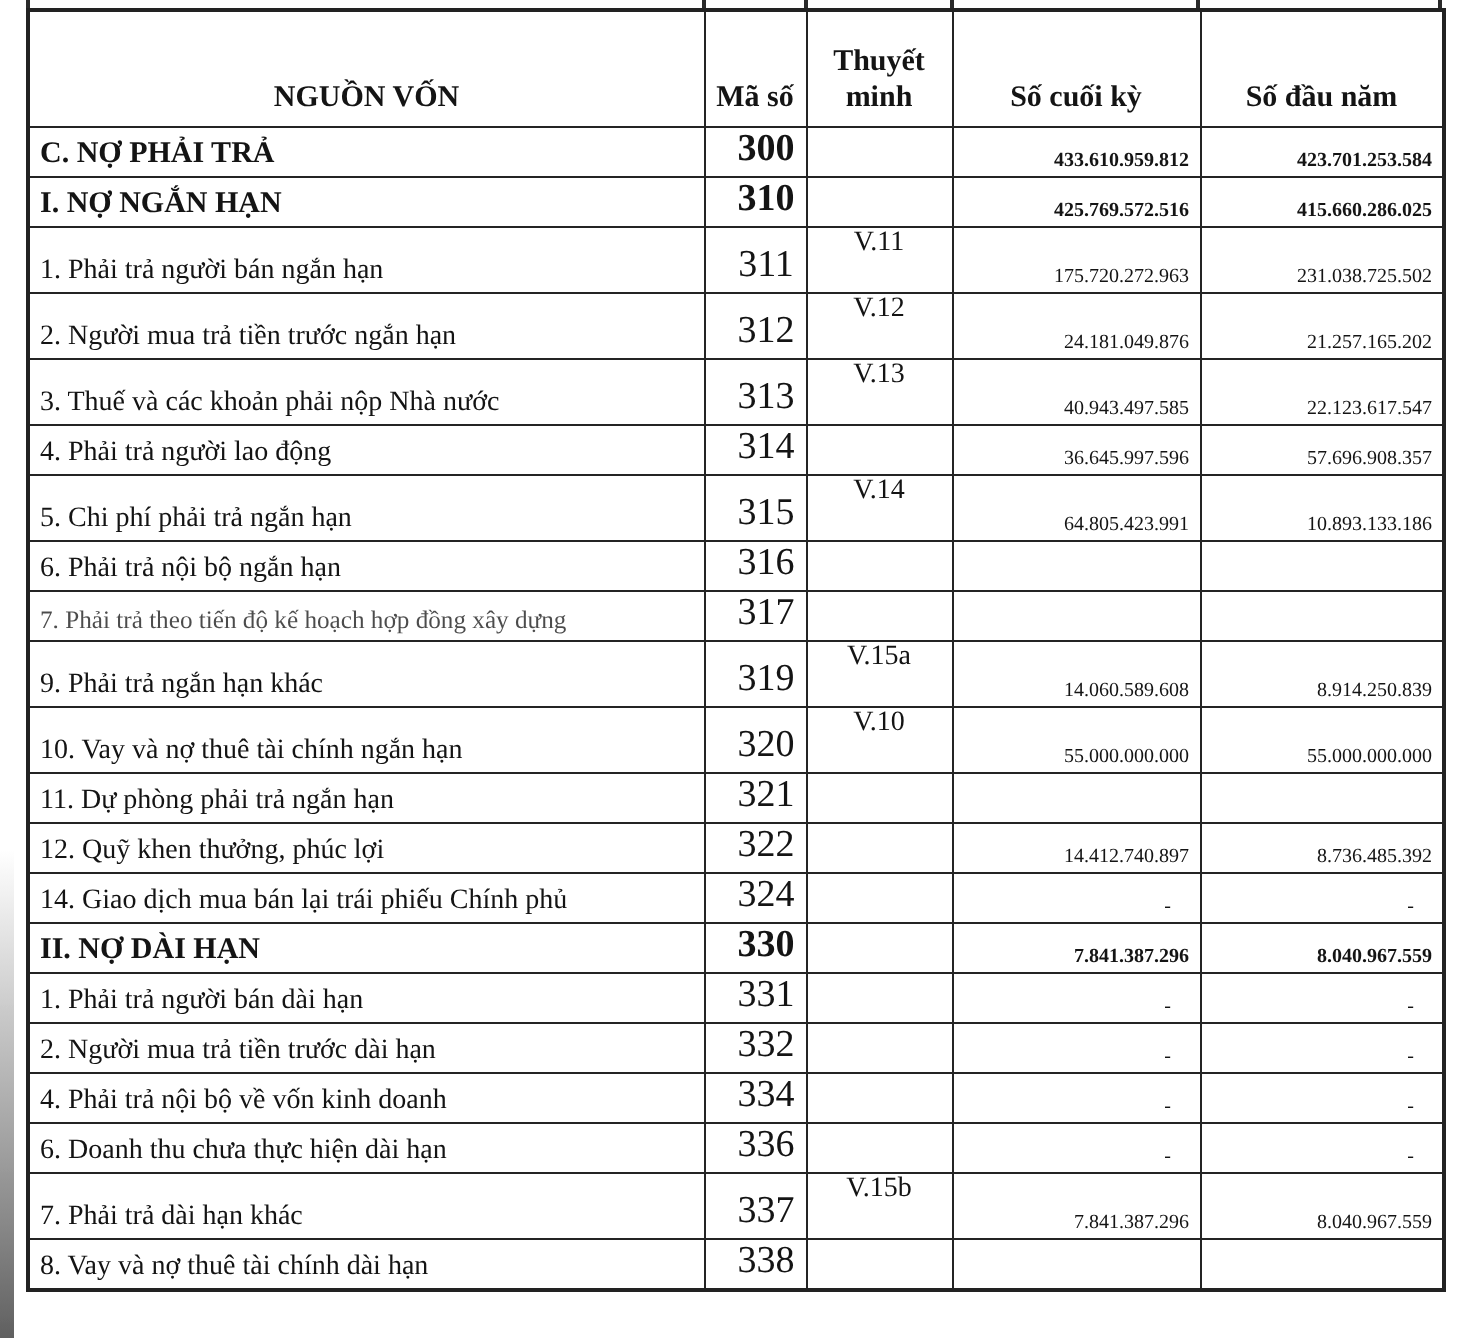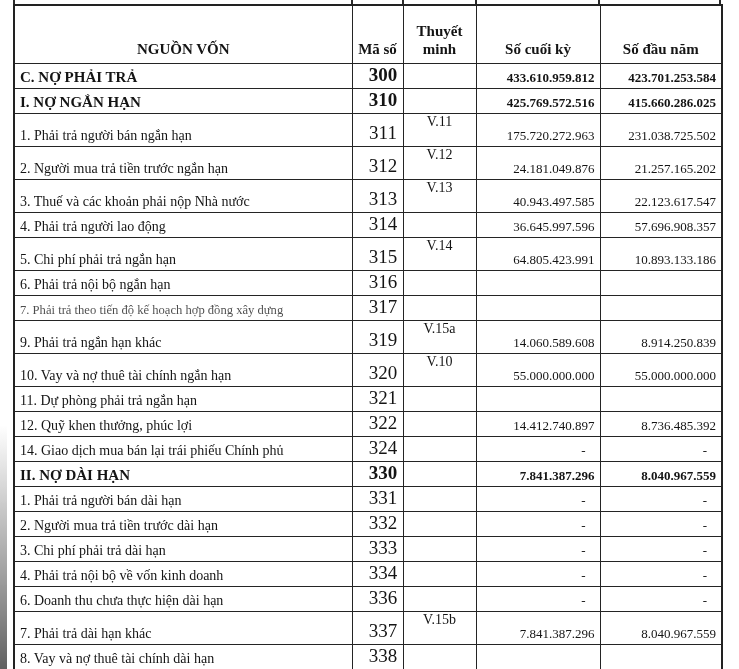--- a/index.html
+++ b/index.html
@@ -59,21 +59,21 @@
   }
   td.note {
     text-align: center;
     vertical-align: bottom;
     font-size: 14px;
     padding: 0 0 16px 0;
   }
   td.num {
     text-align: right;
     vertical-align: bottom;
-    font-size: 13px;
+    font-size: 10px;
     padding: 0 5px 2px 0;
     white-space: nowrap;
   }
   td.num.dash {
     padding-right: 14px;
   }
   tr.section td {
     font-weight: bold;
   }
   tr.section td.label {
@@ -247,27 +247,20 @@
           <td class="num dash">-</td>
         </tr>
         <tr>
           <td class="label">2. Người mua trả tiền trước dài hạn</td>
           <td class="code">332</td>
           <td class="note"></td>
           <td class="num dash">-</td>
           <td class="num dash">-</td>
         </tr>
         <tr>
-          <td class="label">3. Chi phí phải trả dài hạn</td>
-          <td class="code">333</td>
-          <td class="note"></td>
-          <td class="num dash">-</td>
-          <td class="num dash">-</td>
-        </tr>
-        <tr>
           <td class="label">4. Phải trả nội bộ về vốn kinh doanh</td>
           <td class="code">334</td>
           <td class="note"></td>
           <td class="num dash">-</td>
           <td class="num dash">-</td>
         </tr>
         <tr>
           <td class="label">6. Doanh thu chưa thực hiện dài hạn</td>
           <td class="code">336</td>
           <td class="note"></td>

